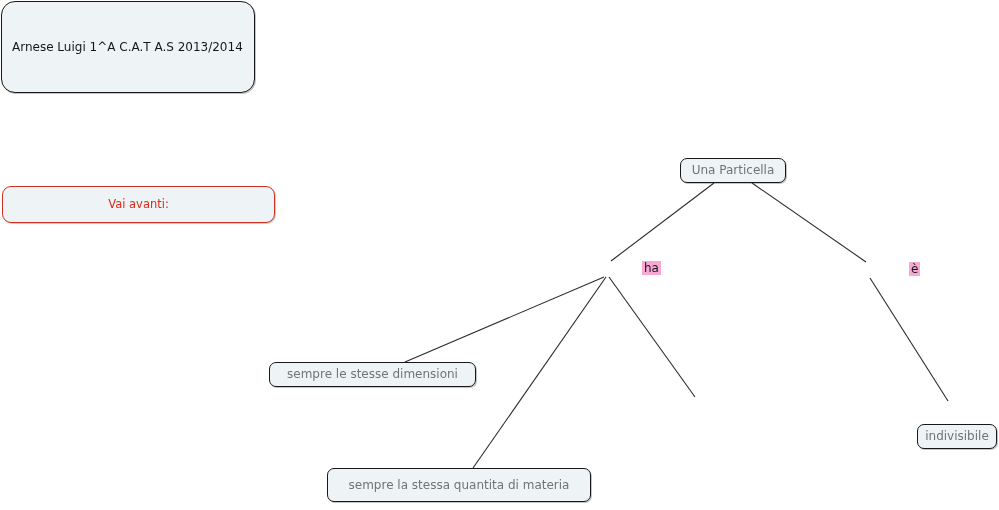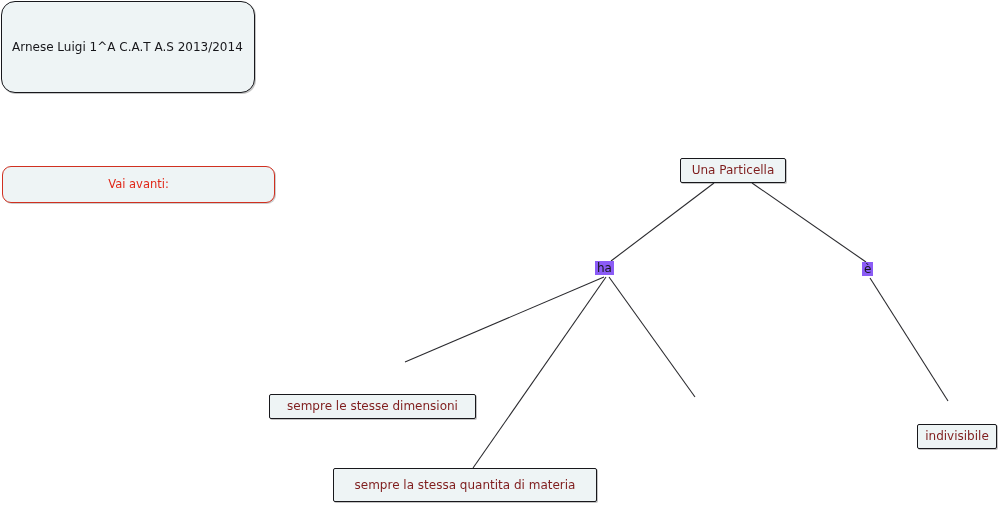--- a/index.html
+++ b/index.html
@@ -33,22 +33,22 @@
     z-index: 1;
   }
 
   
   .node {
     position: absolute;
     z-index: 2;
     box-sizing: border-box;
     background: #eef4f5;
     border: 1px solid #18181c;
-    border-radius: 2px;
-    color: #7f1d1d;
+    border-radius: 7px;
+    color: #737373;
     font-size: 12px;
     line-height: 15px;
     display: flex;
     align-items: center;
     justify-content: center;
     text-align: center;
     white-space: nowrap;
     box-shadow: 1px 1px 0 rgba(60,60,60,0.30);
   }
 
@@ -81,32 +81,34 @@
     color: #e02718;
     font-size: 11.5px;
     line-height: 15px;
     display: flex;
     flex-direction: column;
     align-items: center;
     justify-content: center;
     text-align: center;
     white-space: nowrap;
     box-shadow: 1px 1px 0 rgba(60,60,60,0.25);
+    margin-top: 20px;
   }
 
   
   .linklabel {
     position: absolute;
     z-index: 3;
     color: #16161a;
     font-size: 12px;
     line-height: 14px;
     white-space: nowrap;
-    background: #8b5cf6;
+    background: #f9a8d4;
     padding: 0 2px;
+    margin-left: 47px;
   }
 </style>
 </head>
 <body>
 
 <div id="canvas">
 
   <svg id="edges" viewBox="0 0 999 510" width="999" height="510">
 
     <line x1="714" y1="183" x2="611" y2="261" stroke="#2a2a2e" stroke-width="1.1"></line>
@@ -135,25 +137,25 @@
   </div>
 
   <div class="linklabel" style="left:595px; top:261px;">
     <span>ha</span>
   </div>
 
   <div class="linklabel" style="left:862px; top:262px;">
     <span>è</span>
   </div>
 
-  <div class="node" style="left:269px; top:362px; width:207px; height:25px;margin-top:32px;">
+  <div class="node" style="left:269px; top:362px; width:207px; height:25px;">
     <span>sempre le stesse dimensioni</span>
   </div>
 
-  <div class="node" style="left:327px; top:468px; width:264px; height:34px;margin-left:6px;">
+  <div class="node" style="left:327px; top:468px; width:264px; height:34px;">
     <span>sempre la stessa quantita di materia</span>
   </div>
 
 
   <div class="node" style="left:917px; top:424px; width:80px; height:25px;">
     <span>indivisibile</span>
   </div>
 
 </div>
 

